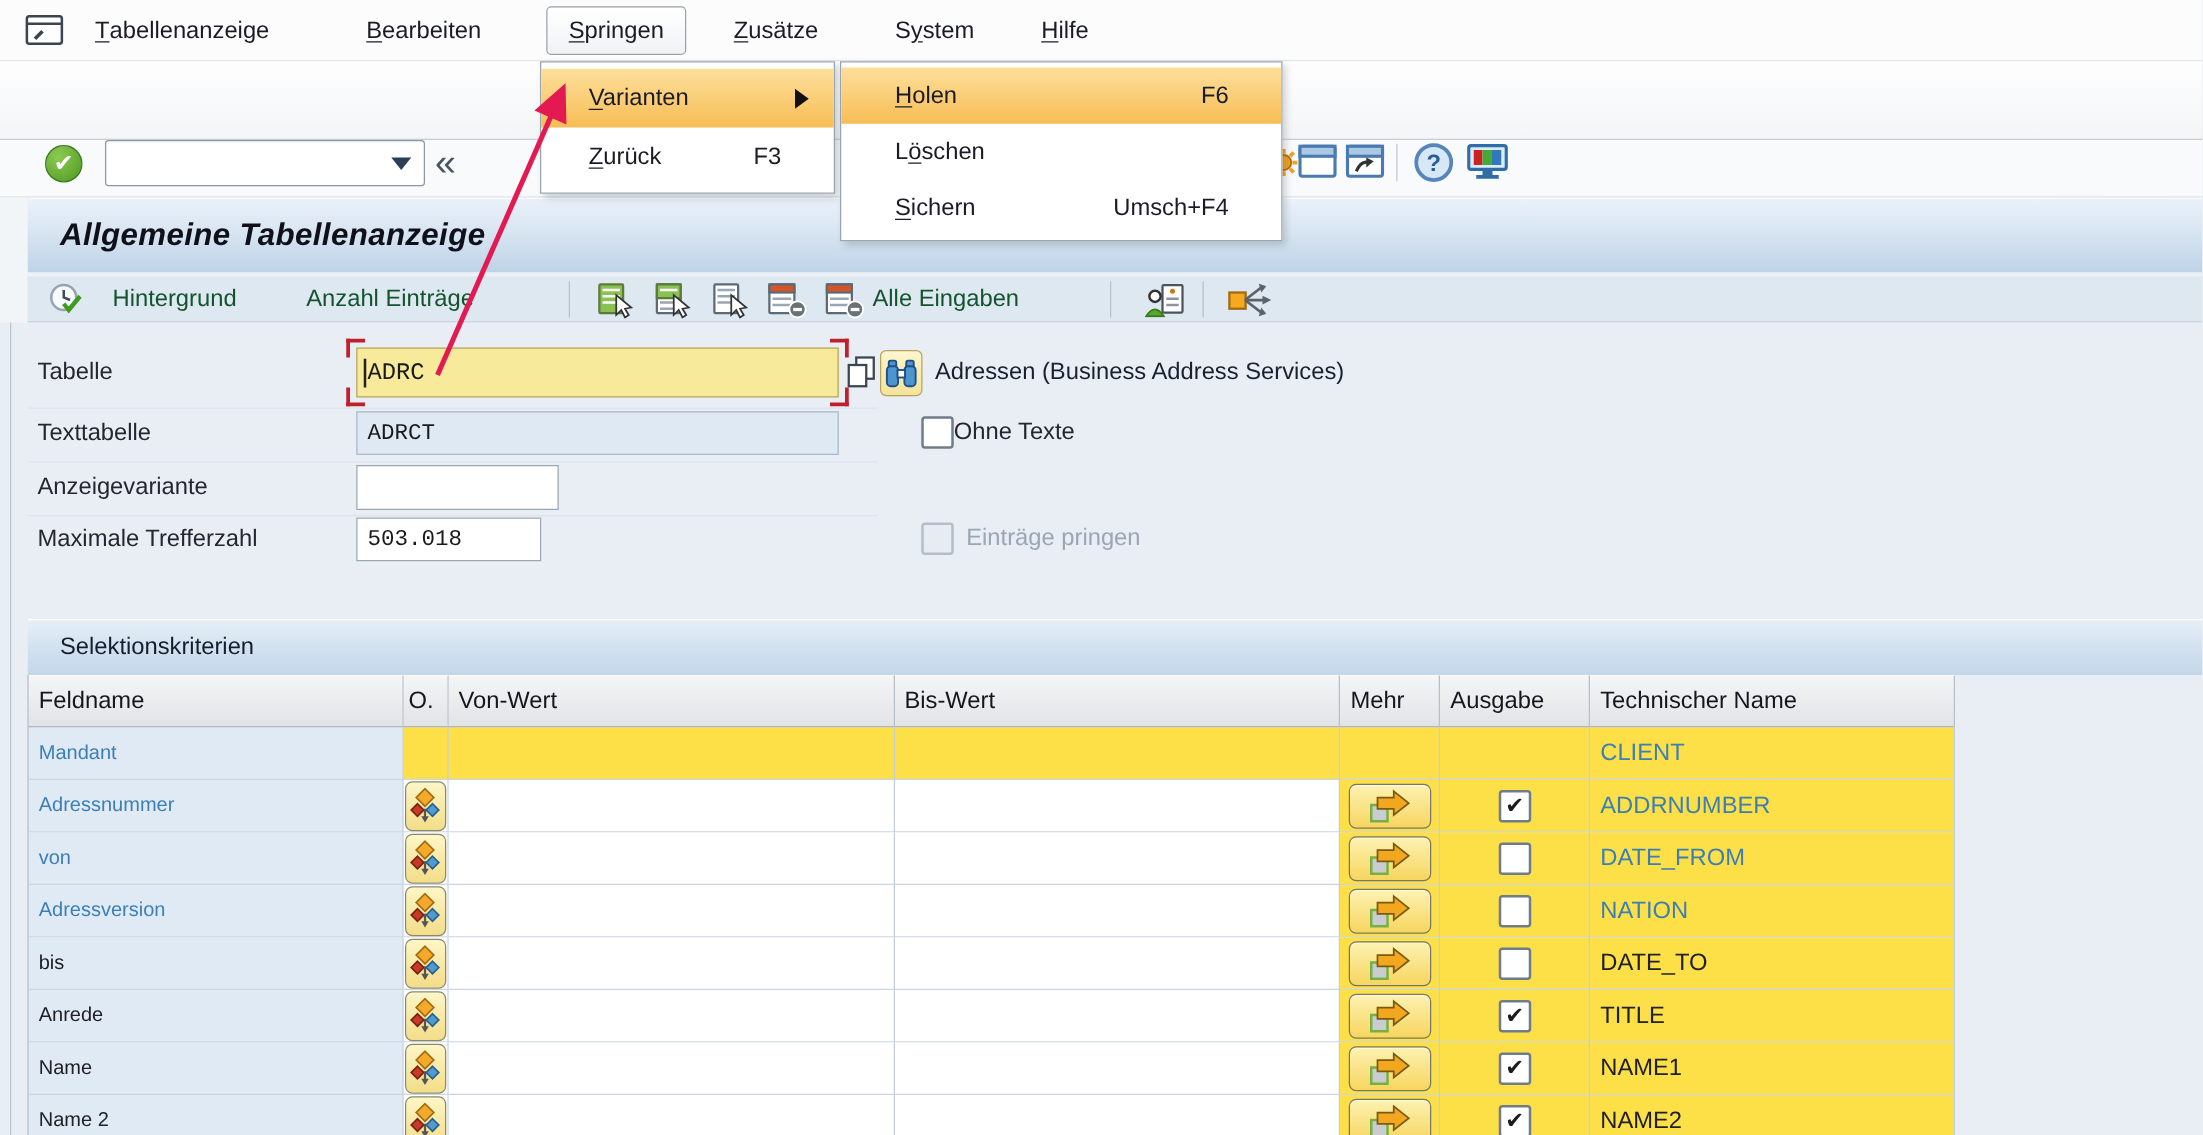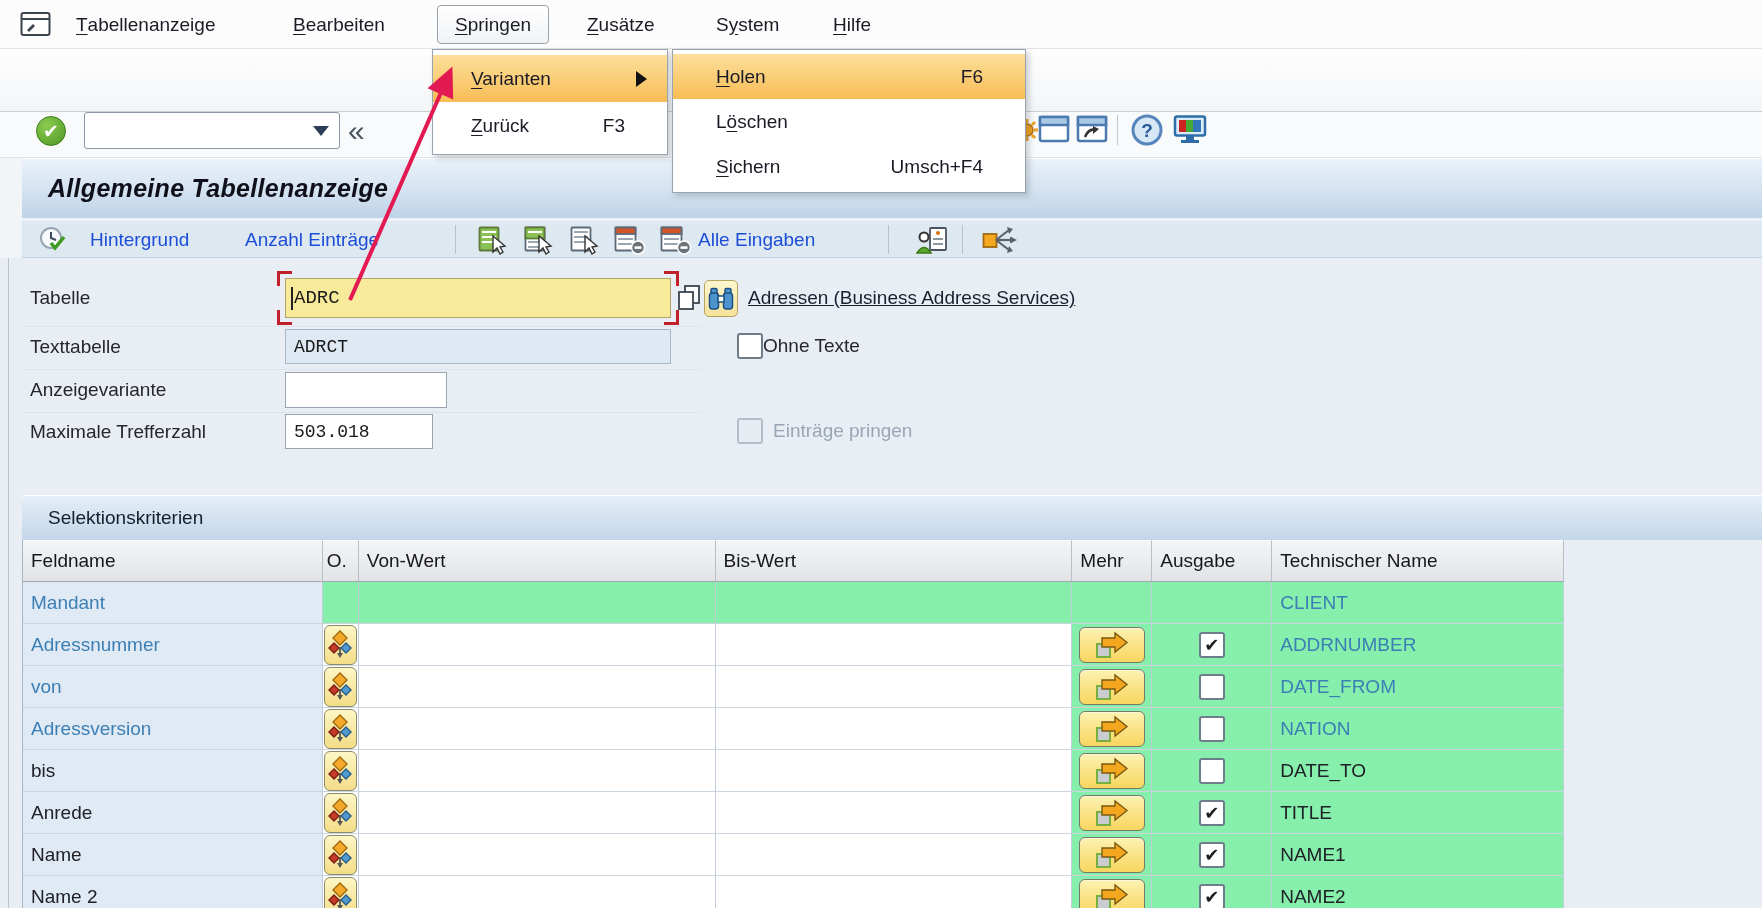--- a/index.html
+++ b/index.html
@@ -32,21 +32,21 @@
   .gapstrip{left:0;top:112px;width:1762px;height:46px;background:#f8fafc;border-bottom:1px solid #dde3e9;}
   .left-gutter{left:0;top:158px;width:22px;height:750px;background:#f2f5f8;}
 
   
   .titlebar{left:22px;top:158px;width:1740px;height:60px;border-radius:4px 0 0 0;border-top:1px solid #fff;
     background:linear-gradient(180deg,#eaf1f9 0%,#d8e5f2 45%,#bed3e7 100%);display:flex;align-items:center;}
   .title-text{margin-left:26px;font-size:25px;font-weight:bold;font-style:italic;color:#10101a;letter-spacing:.3px;}
 
   
   .apptoolbar{left:22px;top:220px;width:1740px;height:38px;background:#dde8f1;border-top:1px solid #eef4f9;border-bottom:1px solid #c2cedb;}
-  .app-label{position:absolute;top:0;height:37px;display:flex;align-items:center;font-size:19px;color:#1d4ed8;}
+  .app-label{position:absolute;top:0;height:37px;display:flex;align-items:center;font-size:19px;color:#14532d;}
   .app-sep{position:absolute;top:4px;width:1px;height:29px;background:#b6c1cc;}
   .aicon{position:absolute;top:5px;}
 
   
   .bodybg{left:0;top:258px;width:1762px;height:650px;background:#e9eef5;}
   .panel-edge{left:8px;top:258px;width:1px;height:650px;background:#b9c5d1;}
   .form-label{position:absolute;left:30px;display:flex;align-items:center;font-size:19px;color:#26262f;}
   .form-line{position:absolute;left:22px;width:680px;height:1px;background:#dde4ed;}
   .mono{font-family:"Liberation Mono","DejaVu Sans Mono",monospace;font-size:18px;color:#1a1a1a;}
   .fld{position:absolute;display:flex;align-items:center;padding-left:8px;}
@@ -72,24 +72,24 @@
   .groupband span{margin-left:26px;font-size:19px;color:#141f2d;}
 
   
   .seltable{left:22px;top:540px;width:1542px;border-left:1px solid #aab6c2;z-index:2;}
   .thead{display:flex;height:42px;}
   .th{background:linear-gradient(#f4f5f6,#e1e3e6);border-right:1px solid #b7bfc7;border-bottom:1px solid #9fa8b1;border-top:1px solid #fdfdfd;
     display:flex;align-items:center;padding-left:8px;font-size:19px;color:#16161e;}
   .trow{display:flex;height:42px;}
   .cell{border-right:1px solid #c3cedb;border-bottom:1px solid #ccd6e1;display:flex;align-items:center;}
   .c-blue{background:#e0eaf5;}
-  .c-lblue{background:#86efac;}
+  .c-lblue{background:#fde047;}
   .c-white{background:#ffffff;}
   .cell-input{width:100%;height:100%;border:none;background:transparent;outline:none;font-family:"Liberation Mono","DejaVu Sans Mono",monospace;font-size:17px;}
-  .fname{padding-left:8px;font-size:19px;}
+  .fname{padding-left:8px;font-size:16px;}
   .tname{padding-left:8px;font-size:19px;}
   .txt-key{color:var(--link-blue);}
   .txt-nokey{color:#202027;}
   .o-btn{width:33px;height:40px;margin:auto;border:1px solid #8a8a6a;border-radius:6px;background:linear-gradient(#fdf6c6,#f3dd88);
     display:flex;align-items:center;justify-content:center;}
   .mehr-btn{width:66px;height:36px;margin:auto;border:1px solid #77776a;border-radius:6px;background:linear-gradient(#fdf2b2,#f7d55f);
     display:flex;align-items:center;justify-content:center;box-shadow:inset 0 1px 0 #fff8d8;}
 
   
   .menupanel{background:#fff;border:1px solid #9aa4ae;box-shadow:3px 3px 6px rgba(60,70,80,.25);z-index:50;}
@@ -309,21 +309,21 @@
 </span>
 <span class="abs" style="left:704px;top:280px;width:34px;height:37px;z-index:3;background:linear-gradient(#fdf6cf,#f5e39a);border:1px solid #b5a35f;border-radius:5px;display:flex;align-items:center;justify-content:center;">
   <svg width="26" height="24" viewBox="0 0 26 24">
     <rect x="3" y="1.5" width="6" height="6" rx="1.5" fill="#4e94cf" stroke="#1f4f80" stroke-width="1.5"></rect>
     <rect x="17" y="1.5" width="6" height="6" rx="1.5" fill="#4e94cf" stroke="#1f4f80" stroke-width="1.5"></rect>
     <rect x="1.5" y="6" width="9" height="16" rx="3" fill="#4e94cf" stroke="#1f4f80" stroke-width="1.5"></rect>
     <rect x="15.5" y="6" width="9" height="16" rx="3" fill="#4e94cf" stroke="#1f4f80" stroke-width="1.5"></rect>
     <rect x="10" y="9" width="6" height="6" fill="#fff" stroke="#1f4f80" stroke-width="1.5"></rect>
   </svg>
 </span>
-<div class="form-label" style="left:748px;top:278px;height:40px;color:#1a2030;text-decoration:underline;">Adressen (Business Address Services)</div>
+<div class="form-label" style="left:748px;top:278px;height:40px;color:#1a2030;">Adressen (Business Address Services)</div>
 <div class="form-line" style="top:326px;"></div>
 
 <div class="form-label" style="top:329px;height:35px;">Texttabelle</div>
 <div class="fld fld-ro" style="left:285px;top:329px;width:386px;height:35px;">
   <span class="mono">ADRCT</span>
 </div>
 <div class="abs" style="left:737px;top:333px;display:flex;align-items:center;gap:0;">
   <span class="cb"></span>
   <span class="cb-label">Ohne Texte</span>
 </div>

